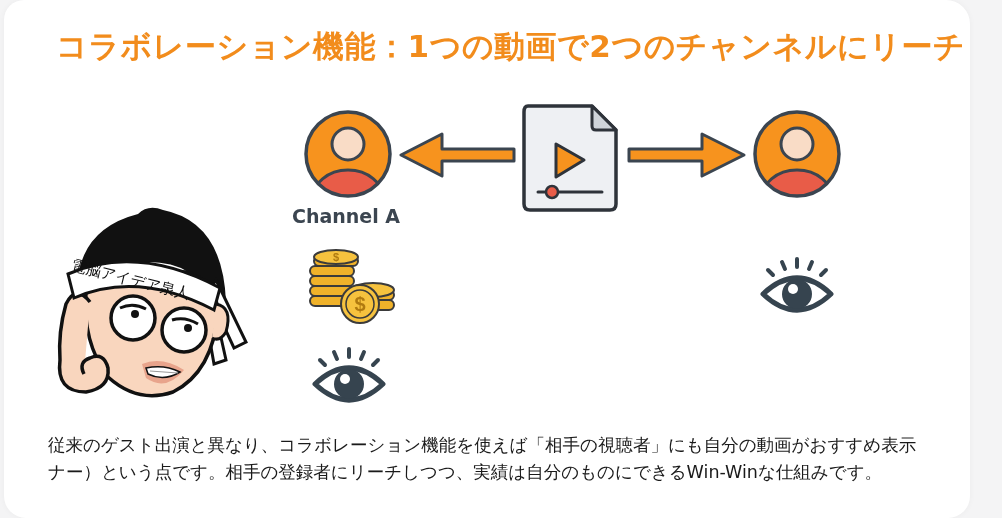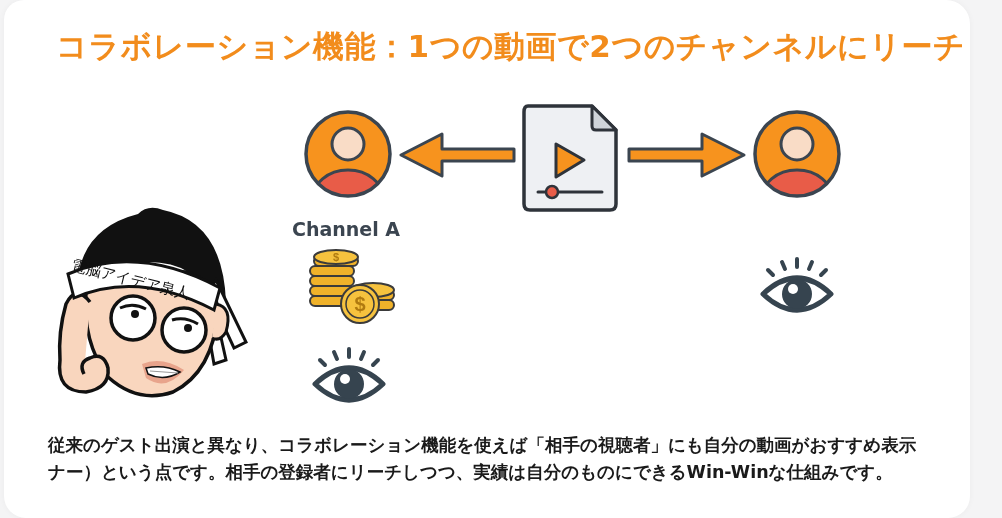--- a/index.html
+++ b/index.html
@@ -21,21 +21,21 @@
     white-space: nowrap;
     text-align: right;
   }
   .abs { position: absolute; }
   .ch-label {
     position: absolute; font-size: 19px; font-weight: bold; color: #3b4550;
     white-space: nowrap;
   }
   .desc {
     position: absolute; left: 44px; top: 432px; width: 930px;
-    font-size: 17.5px; font-weight: bold; color: #1a1a1a; line-height: 27px;
+    font-size: 17.5px; font-weight: normal; color: #1a1a1a; line-height: 27px;
   }
   .desc div { white-space: nowrap; }
 </style>
 </head>
 <body>
 
 <div class="card">
 
   <div class="title">コラボレーション機能：1つの動画で2つのチャンネルにリーチ</div>
 
@@ -45,21 +45,21 @@
           <circle cx="46" cy="46" r="42"></circle>
         </clipPath>
       </defs>
     <circle cx="46" cy="46" r="42" fill="#f7931e"></circle>
     <g clip-path="url(#ca)">
       <ellipse cx="46" cy="92" rx="36" ry="30" fill="#e85c48" stroke="#3b4550" stroke-width="3"></ellipse>
     </g>
     <circle cx="46" cy="36" r="16" fill="#f9dcc6" stroke="#3b4550" stroke-width="3"></circle>
     <circle cx="46" cy="46" r="42" fill="none" stroke="#3b4550" stroke-width="3.5"></circle>
   </svg>
-  <div class="ch-label" style="left:288px;top:218px">Channel A</div>
+  <div class="ch-label" style="left:288px;top:205px">Channel A</div>
 
   <svg class="abs" style="left:394px;top:130px" width="118" height="50" viewBox="0 0 118 50">
     <path d="M116 19 L44 19 L44 4 L3 25 L44 46 L44 31 L116 31 Z" fill="#f7931e" stroke="#3b4550" stroke-width="3" stroke-linejoin="round"></path>
   </svg>
 
   <svg class="abs" style="left:516px;top:100px" width="100" height="115" viewBox="0 0 100 115">
     <path d="M8 6 Q4 6 4 12 L4 104 Q4 110 10 110 L90 110 Q96 110 96 104 L96 30 L72 6 Z" fill="#eef0f3" stroke="#2e333a" stroke-width="3.5" stroke-linejoin="round"></path>
     <path d="M72 6 L72 26 Q72 30 76 30 L96 30 Z" fill="#cfd4da" stroke="#2e333a" stroke-width="3" stroke-linejoin="round"></path>
     <path d="M36 44 L36 77 L64 60 Z" fill="#f7931e" stroke="#2e333a" stroke-width="3" stroke-linejoin="round"></path>
     <line x1="18" y1="92" x2="82" y2="92" stroke="#2e333a" stroke-width="3" stroke-linecap="round"></line>

